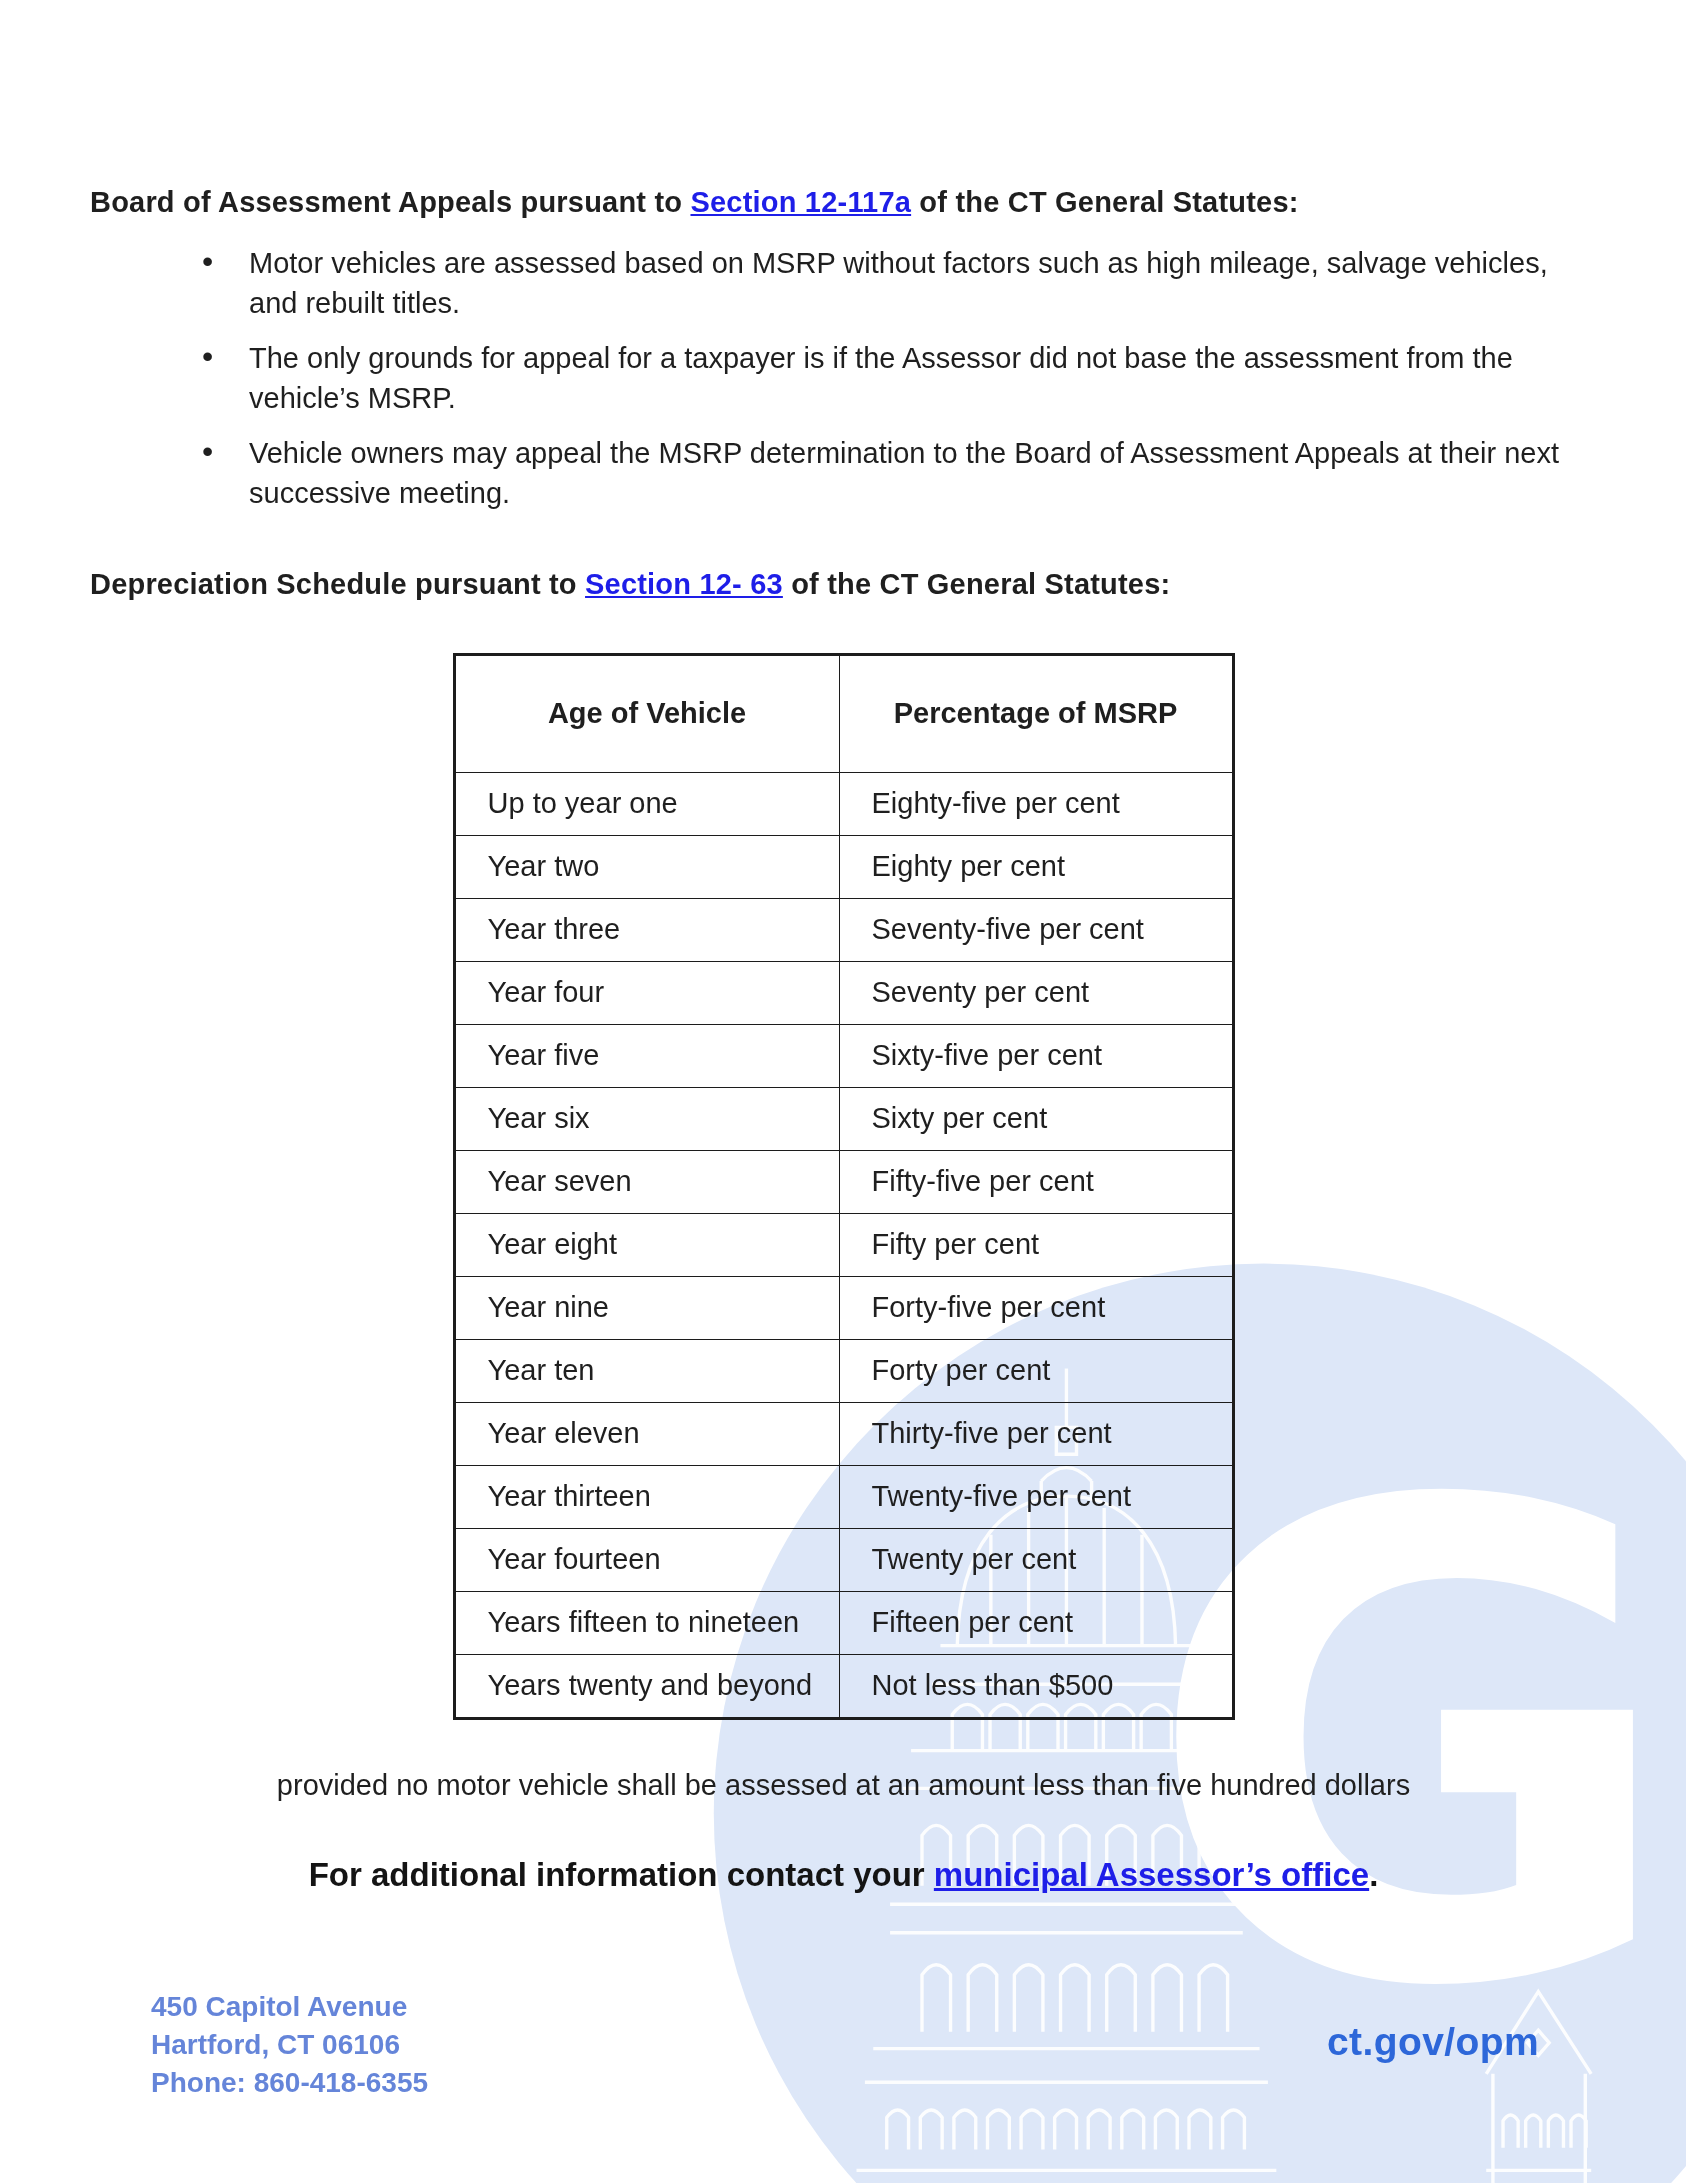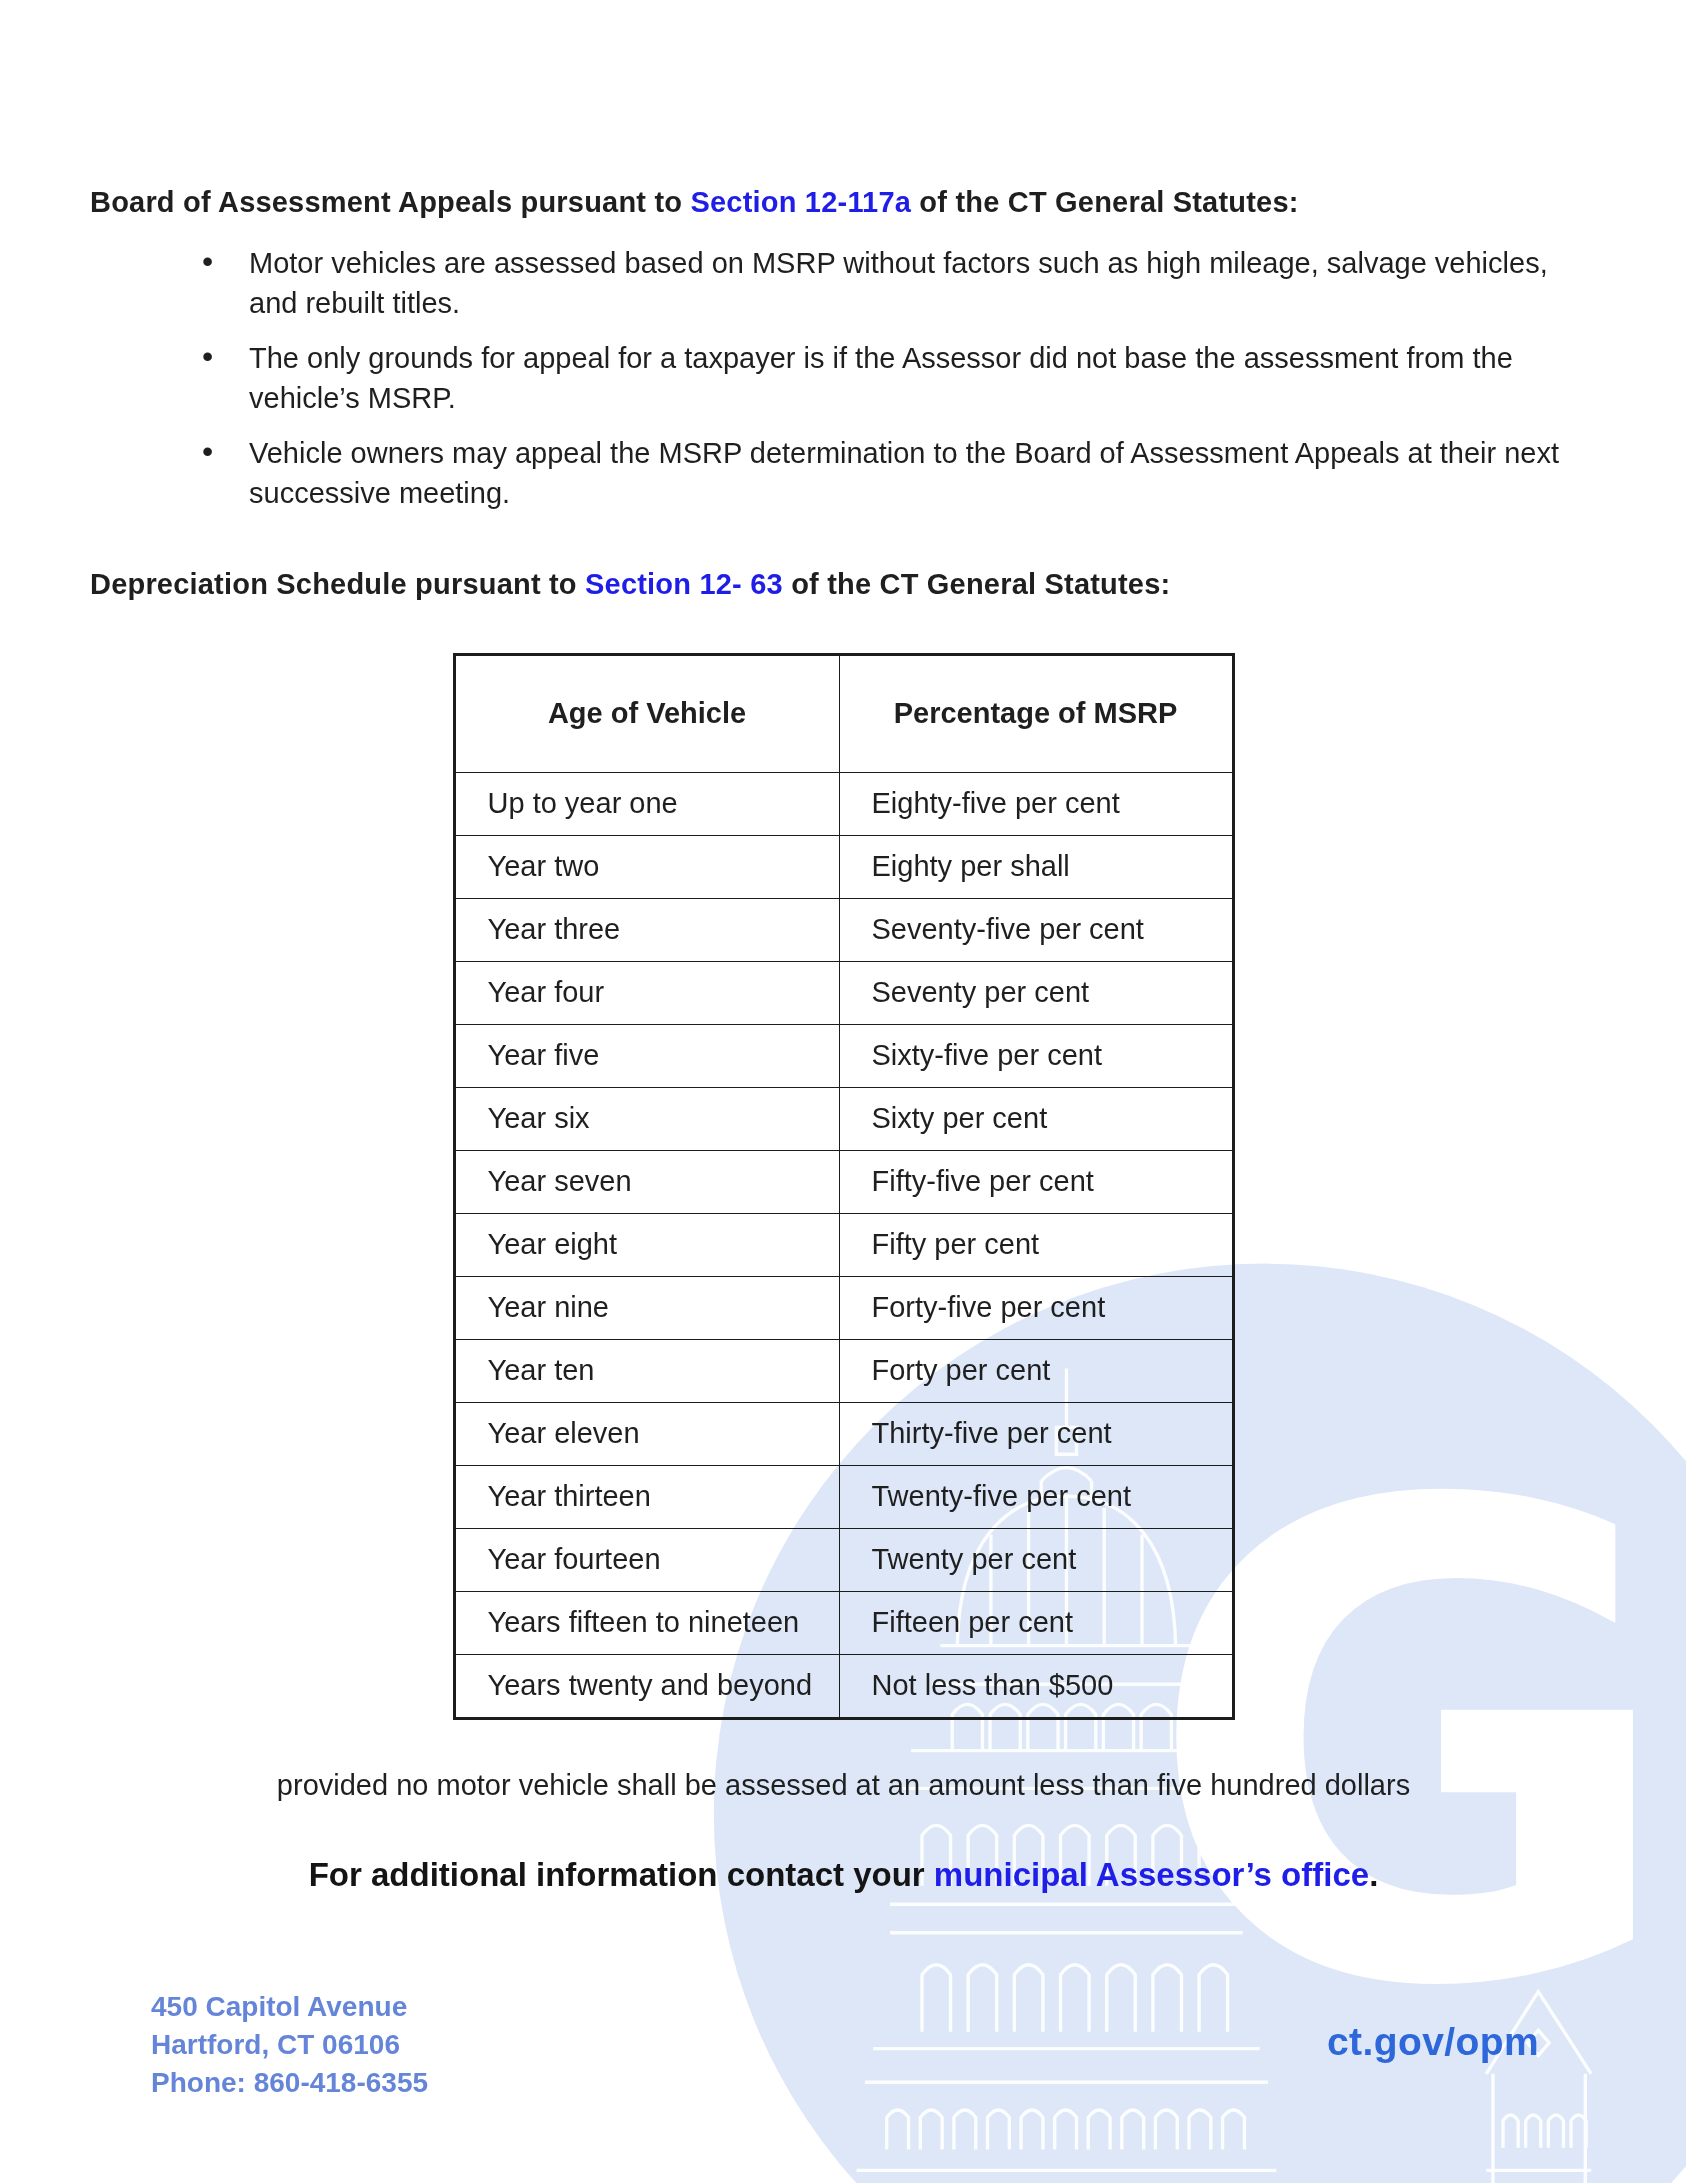--- a/index.html
+++ b/index.html
@@ -4,21 +4,21 @@
 <style>
   html,body{margin:0;padding:0;background:#ffffff;}
   .page{
     position:relative;width:1687px;height:2183px;overflow:hidden;background:#ffffff;
     font-family:"Liberation Sans","DejaVu Sans",sans-serif;color:#1f1f1f;
   }
   .watermark{position:absolute;left:0;top:0;z-index:0;}
   .content{position:absolute;inset:0;z-index:1;padding:186px 90px 0 90px;box-sizing:border-box;}
   h1,h2{font-size:29px;font-weight:700;color:#1f1f1f;margin:0;letter-spacing:0.2px;}
   h2{margin-top:55px;}
-  a.doclink{color:#1e1ee8;font-weight:700;cursor:pointer;}
+  a.doclink{color:#1e1ee8;text-decoration:underline;font-weight:700;cursor:pointer;}
   ul.bullets{list-style:none;margin:23.5px 0 0 0;padding:0 0 0 159px;}
   ul.bullets li{
     position:relative;max-width:1314px;font-size:29px;line-height:40px;
     margin-bottom:15px;color:#1f1f1f;
   }
   ul.bullets li::before{content:"\2022";position:absolute;left:-47px;top:-1.7px;font-size:32px;color:#1f1f1f;}
   table.dep{border-collapse:collapse;margin:52px auto 0;border:3.4px solid #1c1c1c;background:transparent;}
   table.dep th,table.dep td{border:1.7px solid #1c1c1c;font-size:29px;background:transparent;}
   table.dep th{height:114px;font-weight:700;text-align:center;vertical-align:middle;}
   table.dep td{height:60px;padding-left:32px;text-align:left;vertical-align:middle;font-weight:400;}
@@ -82,21 +82,21 @@
           <th>Percentage of MSRP</th>
         </tr>
       </thead>
       <tbody>
           <tr>
             <td>Up to year one</td>
             <td>Eighty-five per cent</td>
           </tr>
           <tr>
             <td>Year two</td>
-            <td>Eighty per shall</td>
+            <td>Eighty per cent</td>
           </tr>
           <tr>
             <td>Year three</td>
             <td>Seventy-five per cent</td>
           </tr>
           <tr>
             <td>Year four</td>
             <td>Seventy per cent</td>
           </tr>
           <tr>

